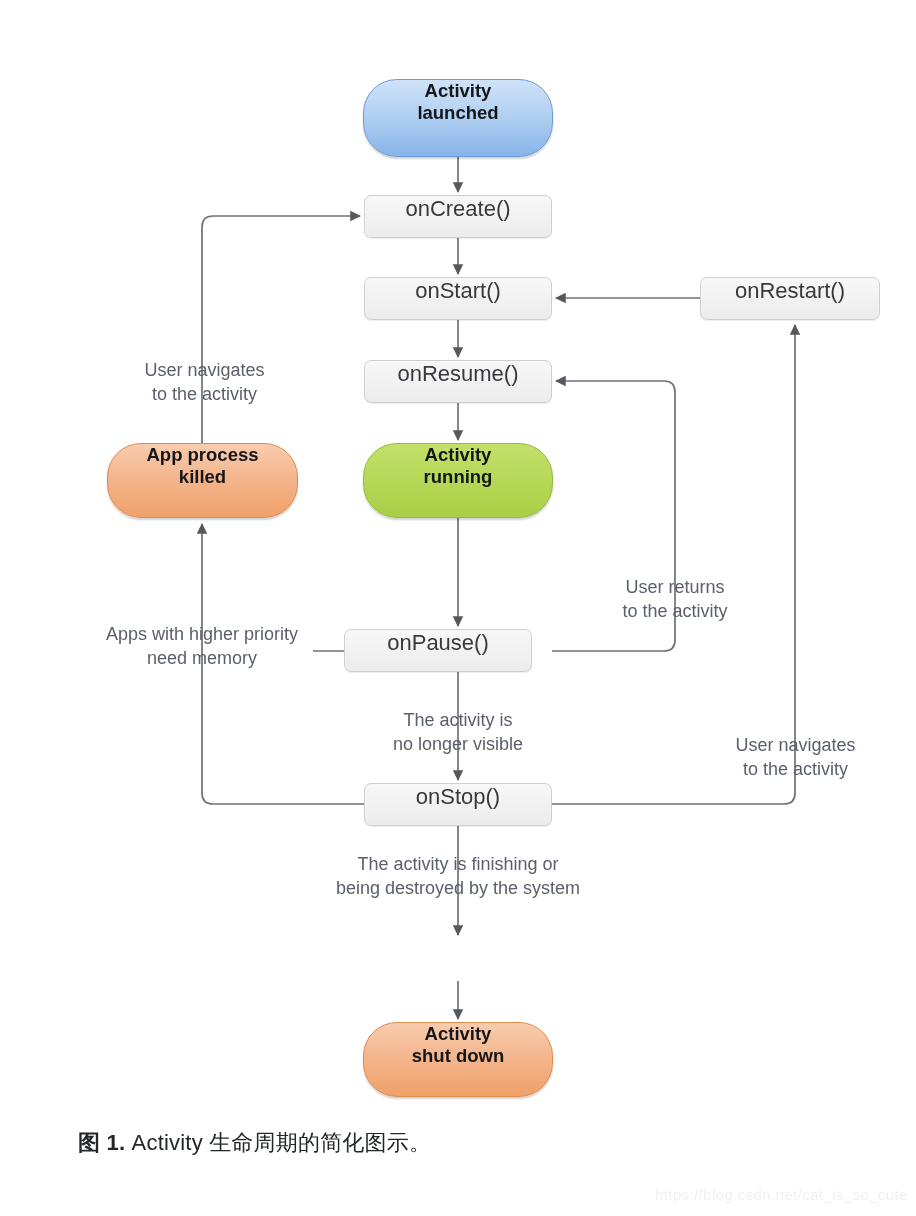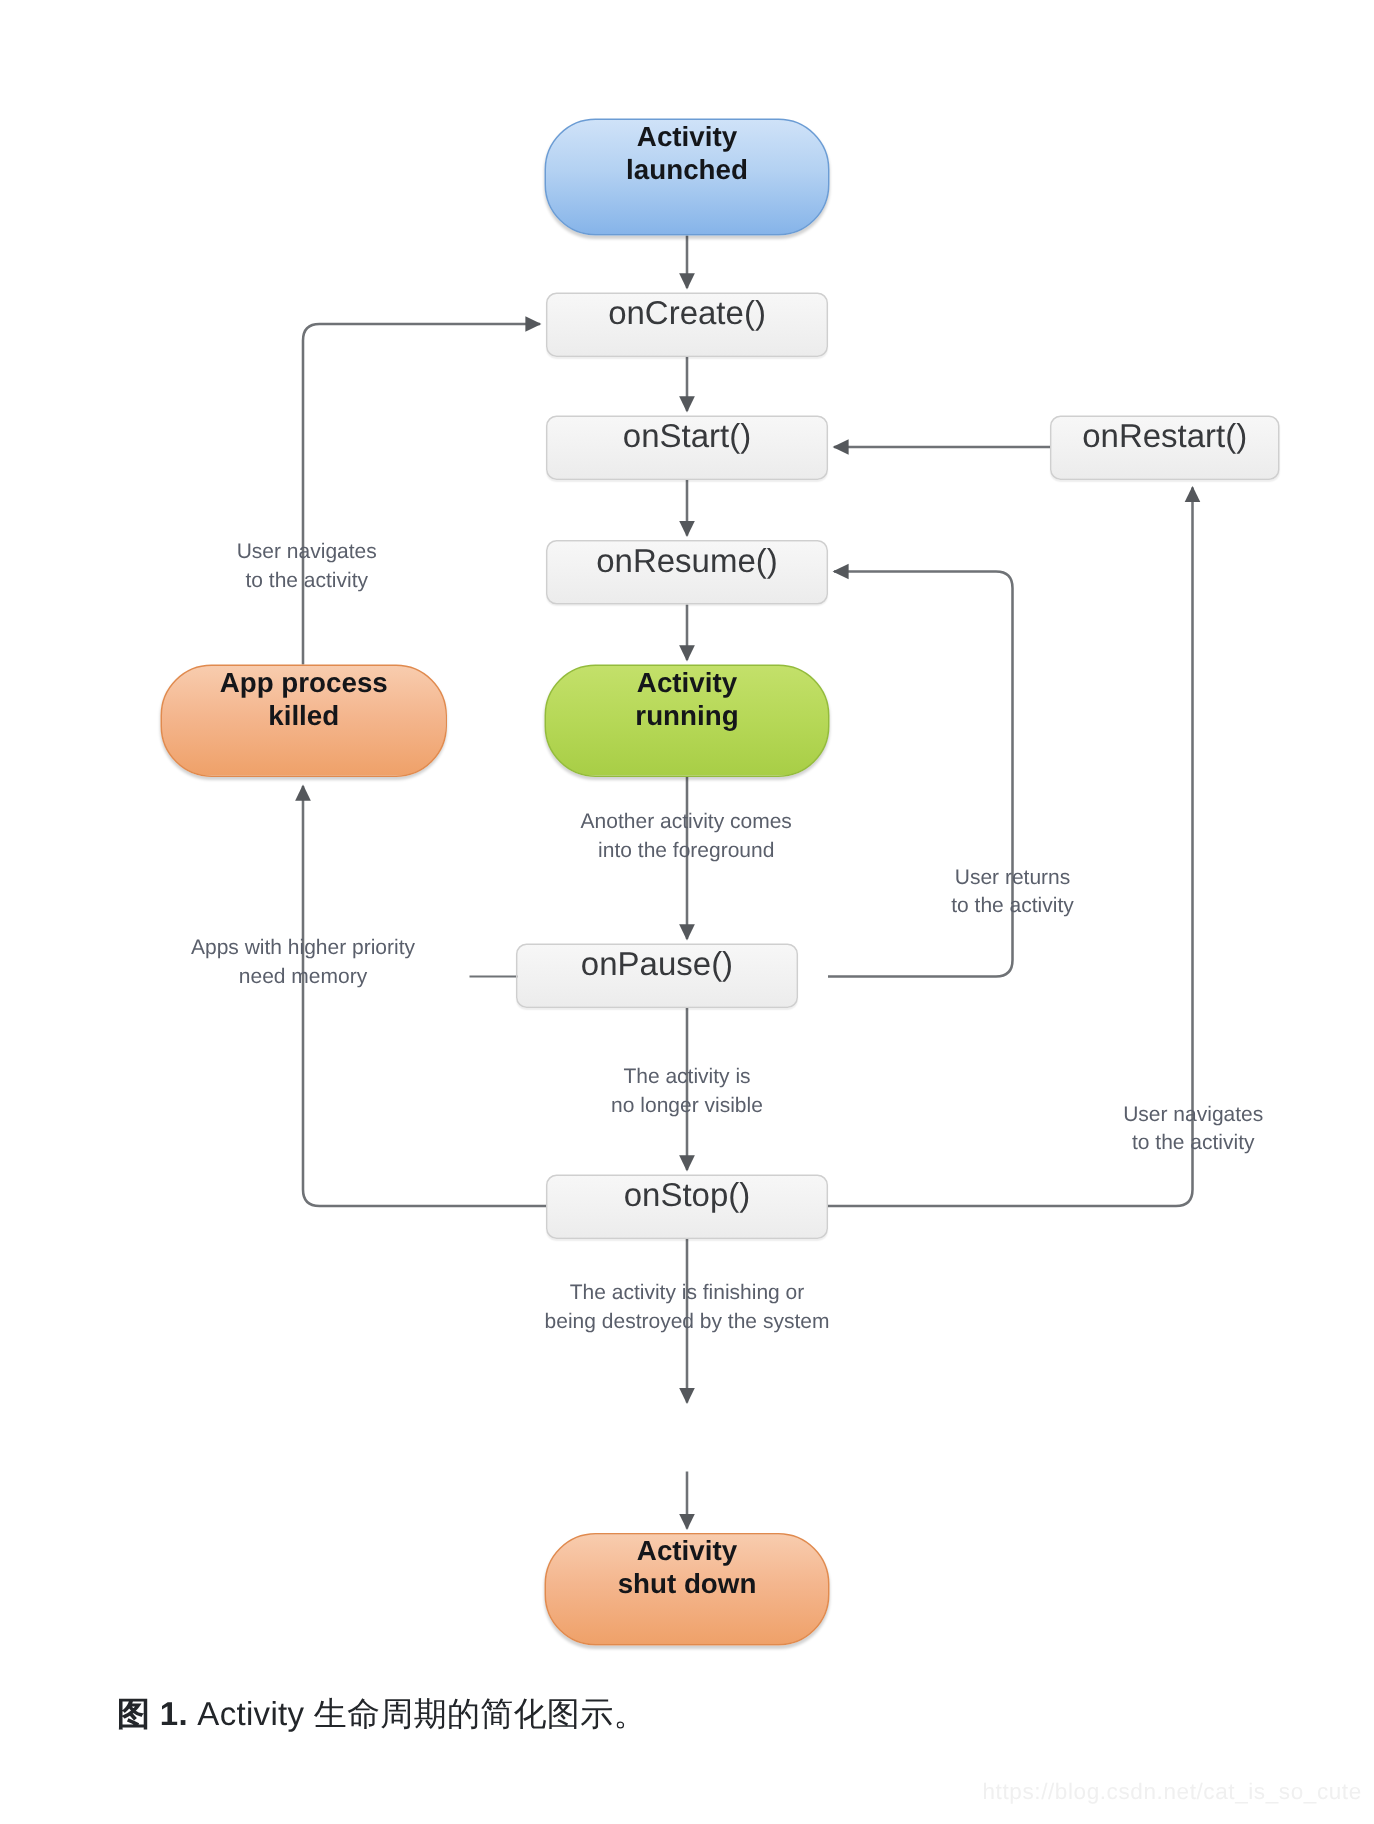--- a/index.html
+++ b/index.html
@@ -45,21 +45,21 @@
     border:1px solid #93bb3c;
   }
   .state.orange{
     background:linear-gradient(to bottom,#f8ccae 0%,#f4b68e 45%,#efa169 100%);
     border:1px solid #e08a4e;
   }
 
   .edge-label{
     position:absolute;
     color:#5a5f6b;
-    font-size:14px;
+    font-size:18px;
     line-height:1.35;
     text-align:center;
     white-space:pre-line;
   }
 
   .caption{
     position:absolute;
     left:78px;top:1128px;
     font-size:22px;
     color:#23262a;
@@ -123,21 +123,21 @@
   </div>
 
   <div class="node cb" style="left:364px;top:195px;width:188px;height:43px;">
     <span>onCreate()</span>
   </div>
 
   <div class="node cb" style="left:364px;top:277px;width:188px;height:43px;">
     <span>onStart()</span>
   </div>
 
-  <div class="node cb" style="left:700px;top:277px;width:153px;height:43px;">
+  <div class="node cb" style="left:700px;top:277px;width:180px;height:43px;">
     <span>onRestart()</span>
   </div>
 
   <div class="node cb" style="left:364px;top:360px;width:188px;height:43px;">
     <span>onResume()</span>
   </div>
 
   <div class="node state orange" style="left:107px;top:443px;width:191px;height:75px;">
     <span>App process<br>killed</span>
   </div>
@@ -154,21 +154,20 @@
     <span>onStop()</span>
   </div>
 
 
   <div class="node state orange" style="left:363px;top:1022px;width:190px;height:75px;">
     <span>Activity<br>shut down</span>
   </div>
 
   <div class="edge-label" style="left:112px;top:358px;width:185px;">User navigates<br>to the activity</div>
 
-  <div class="edge-label" style="left:340px;top:538px;width:235px;">Another activity comes<br>into the foreground</div>
 
   <div class="edge-label" style="left:600px;top:575px;width:150px;">User returns<br>to the activity</div>
 
   <div class="edge-label" style="left:88px;top:622px;width:228px;">Apps with higher priority<br>need memory</div>
 
   <div class="edge-label" style="left:374px;top:696px;width:168px;margin-top:12px;">The activity is<br>no longer visible</div>
 
   <div class="edge-label" style="left:718px;top:733px;width:155px;">User navigates<br>to the activity</div>
 
   <div class="edge-label" style="left:312px;top:852px;width:292px;">The activity is finishing or<br>being destroyed by the system</div>

